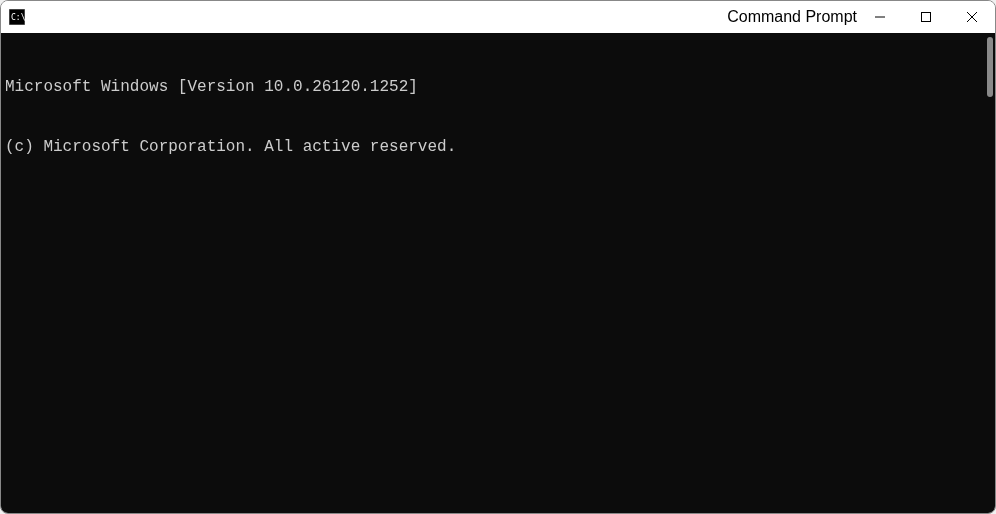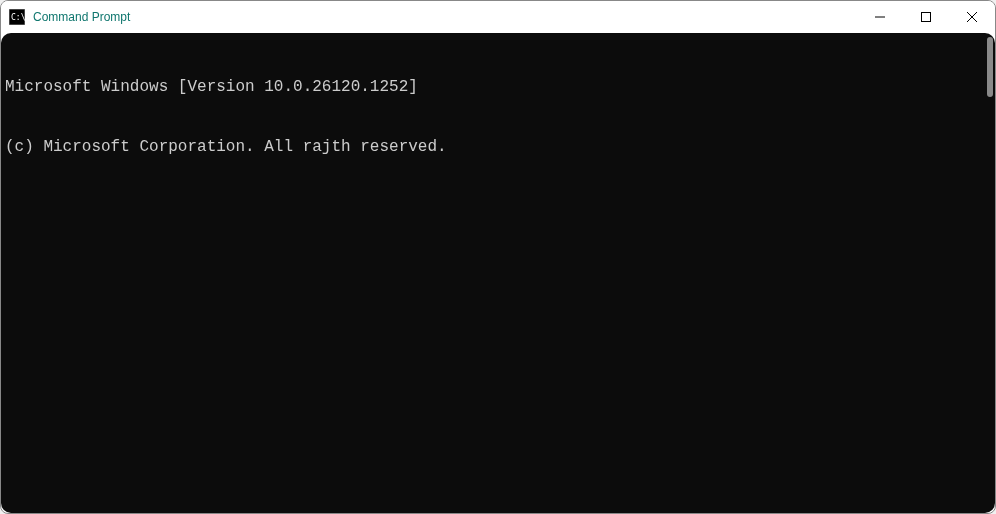--- a/index.html
+++ b/index.html
@@ -34,23 +34,24 @@
     }
     .titlebar-icon {
       width: 16px;
       height: 16px;
       margin-right: 8px;
       display: flex;
       align-items: center;
       justify-content: center;
     }
     .titlebar-title {
-      font-size: 12px;
-      color: #0f766e;
+      font-size: 16px;
+      color: #000000;
       flex: 1;
+      text-align: right;
     }
     .window-controls {
       display: flex;
       height: 100%;
     }
     .win-btn {
       width: 46px;
       height: 32px;
       display: flex;
       align-items: center;
@@ -59,21 +60,20 @@
     }
     .win-btn svg {
       width: 10px;
       height: 10px;
     }
     .terminal-area {
       flex: 1;
       background: #0c0c0c;
       position: relative;
       overflow: hidden;
-      border-radius: 10px;
     }
     .terminal-content {
       padding: 4px 4px;
       font-family: Consolas, "Courier New", monospace;
       font-size: 16px;
       line-height: 20px;
       color: #cccccc;
       white-space: pre;
     }
     .terminal-line {
@@ -137,18 +137,18 @@
           <line x1="0" y1="0" x2="10" y2="10" stroke="#000" stroke-width="1"></line>
           <line x1="10" y1="0" x2="0" y2="10" stroke="#000" stroke-width="1"></line>
         </svg>
       </div>
     </div>
   </div>
 
   <div class="terminal-area">
     <div class="terminal-content">
       <span class="terminal-line">Microsoft Windows [Version 10.0.26120.1252]</span>
-      <span class="terminal-line">(c) Microsoft Corporation. All rajth reserved.</span>
+      <span class="terminal-line">(c) Microsoft Corporation. All active reserved.</span>
       <span class="terminal-line"></span>
     </div>
     <div class="scrollbar"></div>
   </div>
 </div>
 
 </body></html>

